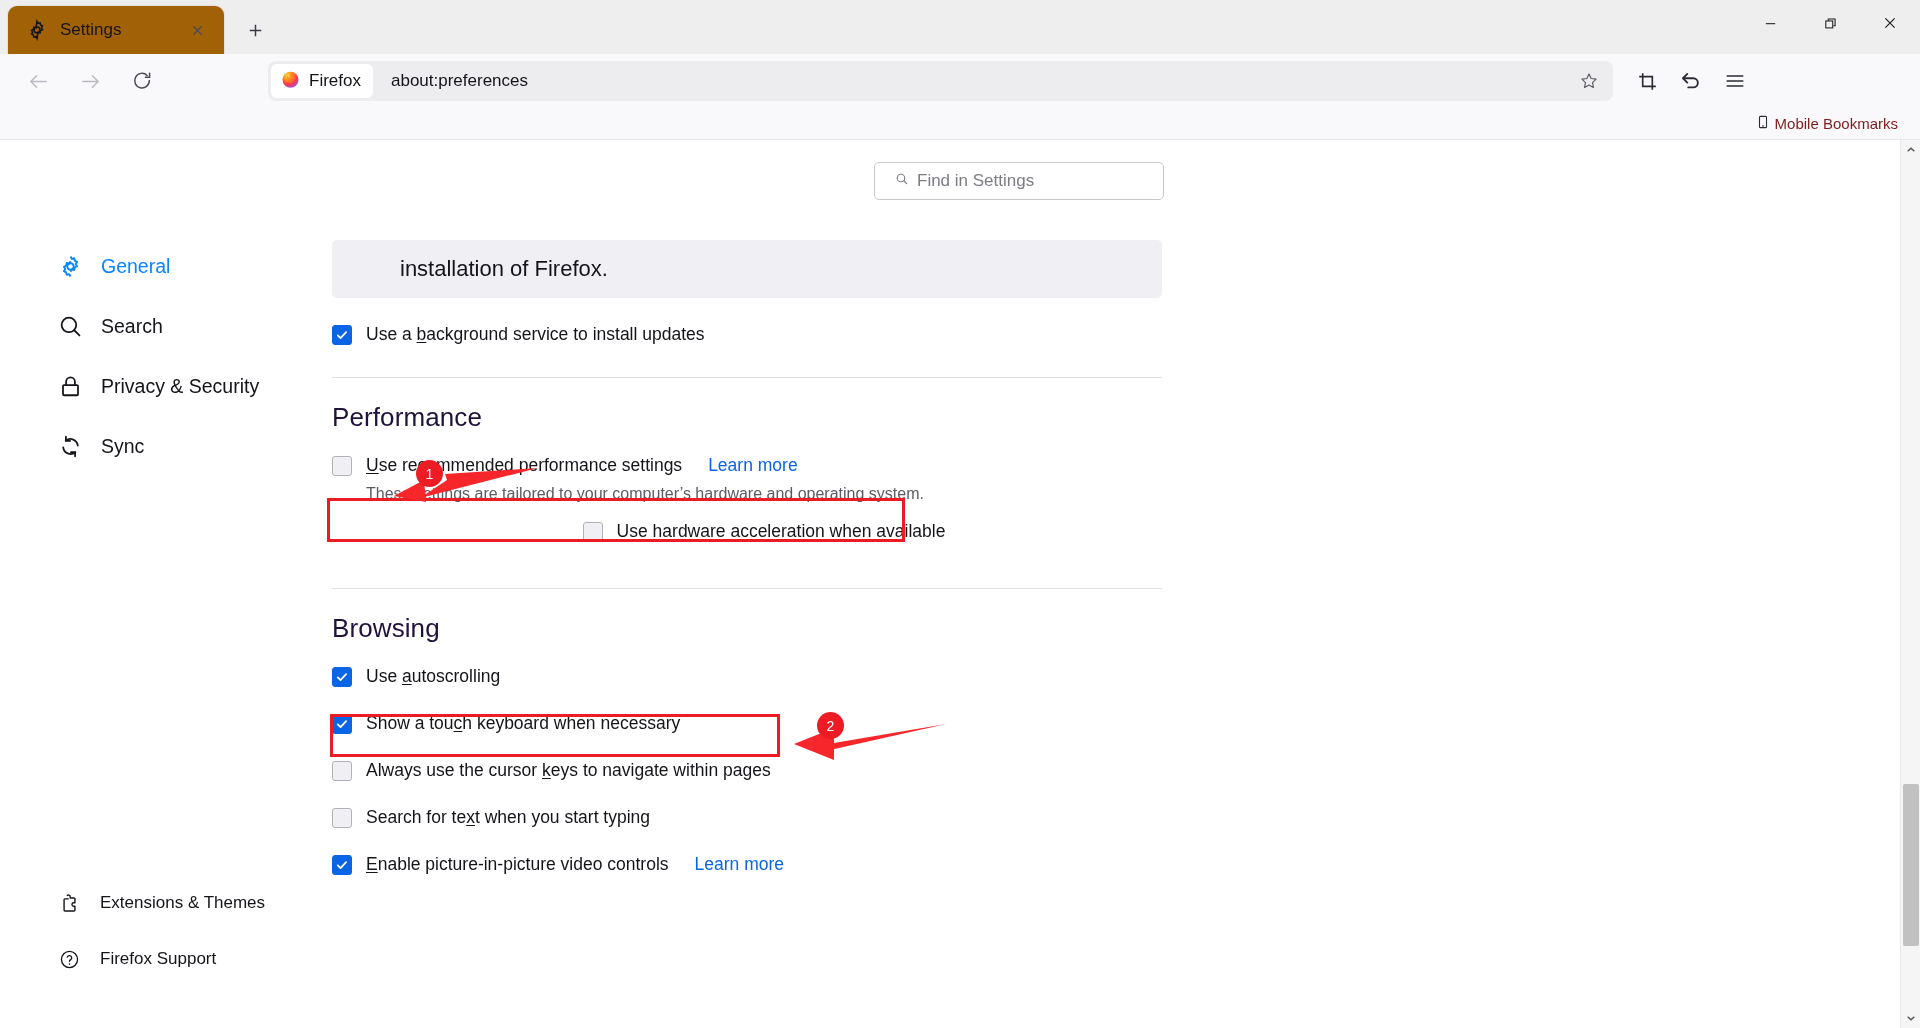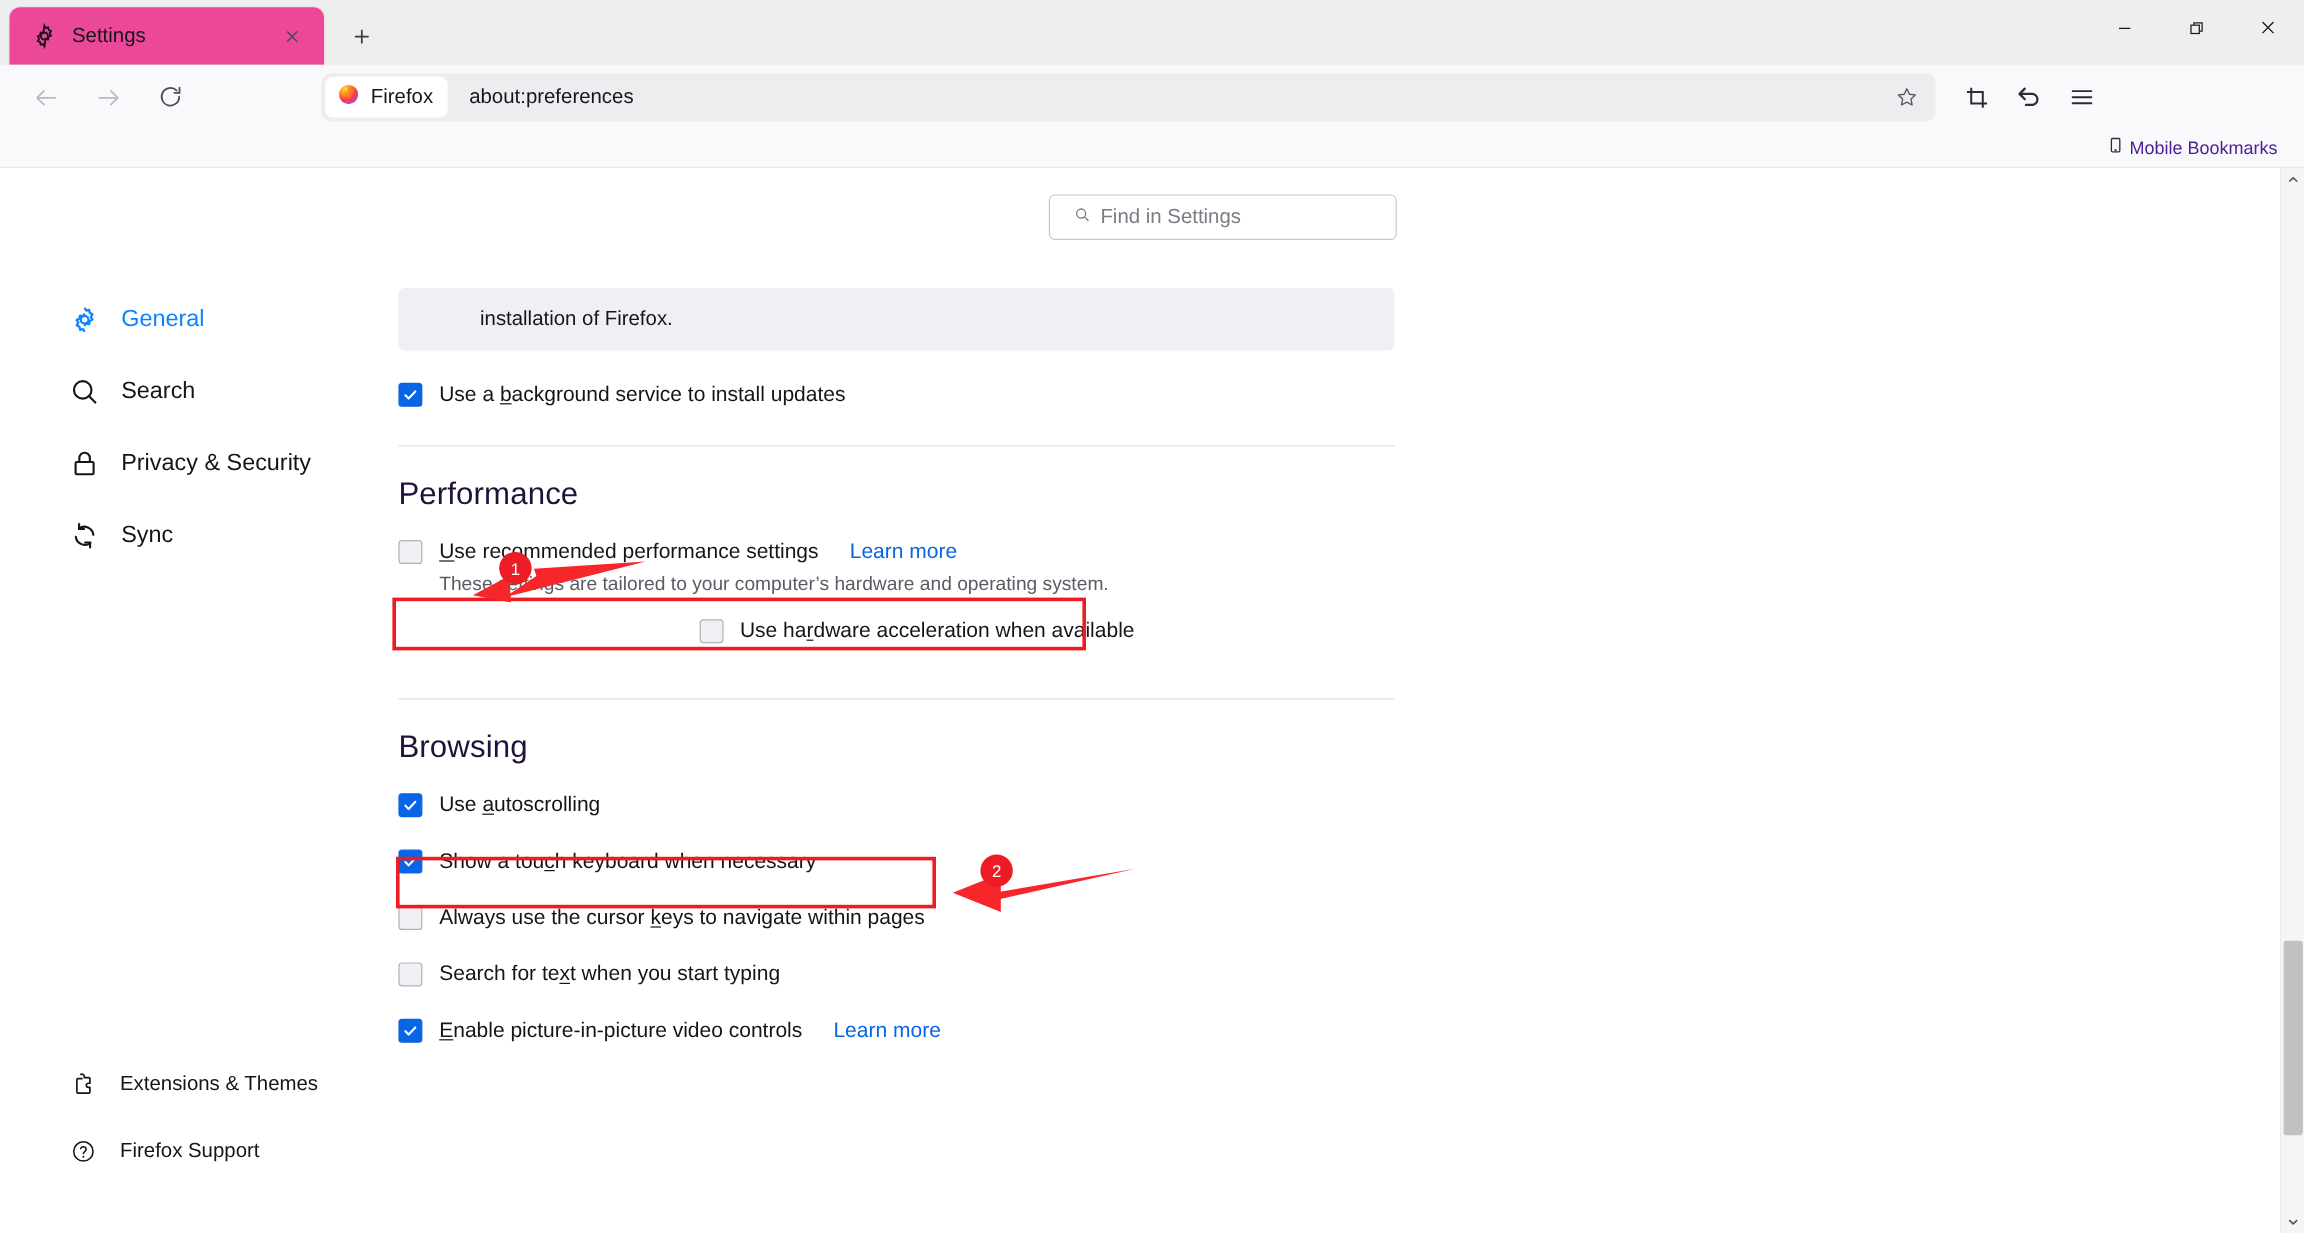--- a/index.html
+++ b/index.html
@@ -13,22 +13,22 @@
   
   .titlebar {
     height: 54px;
     background: #eeeeef;
     display: flex;
     align-items: flex-end;
     position: relative;
   }
   .tabstrip { display: flex; align-items: flex-end; padding-left: 8px; }
   .tab {
-    width: 262px; height: 48px;
-    background: #ec4899;
+    width: 216px; height: 48px;
+    background: #a16207;
     border-radius: 9px 9px 0 0;
     display: flex; align-items: center;
     padding: 0 14px 0 18px;
     box-shadow: 0 0 0 1px rgba(0,0,0,.06);
     position: relative;
   }
   .tab-favicon { width: 22px; height: 22px; flex: 0 0 22px; margin-right: 12px; }
   .tab-title {
     flex: 1 1 auto;
     font-size: 17px; color: #15141a;
@@ -88,21 +88,21 @@
 
   
   .bookmarksbar {
     height: 32px;
     background: #f9f9fb;
     display: flex; align-items: center; justify-content: flex-end;
     padding-right: 16px;
     border-bottom: 1px solid #e6e6e9;
   }
   .bm-item { display: flex; align-items: center; gap: 5px; padding: 3px 6px; border-radius: 4px; }
-  .bm-label { font-size: 15px; color: #4c1d95; }
+  .bm-label { font-size: 15px; color: #7f1d1d; }
 
   
   .page {
     position: relative;
     height: 888px;
     background: #ffffff;
     display: flex;
     overflow: hidden;
   }
 
@@ -143,21 +143,21 @@
     background: #fff;
   }
   .find-ph { font-size: 17px; color: #7c7c85; }
 
   .panel { margin-left: 0px; padding-left: 0; width: 830px; margin-top: 40px; }
 
   .infobox {
     background: #f0f0f4;
     border-radius: 5px;
     padding: 16px 0 16px 68px;
-    font-size: 17px; color: #15141a;
+    font-size: 22px; color: #15141a;
     width: 830px;
   }
 
   .checkrow {
     display: flex; align-items: center;
     gap: 14px;
     margin-top: 26px;
     position: relative;
   }
   .cb {

